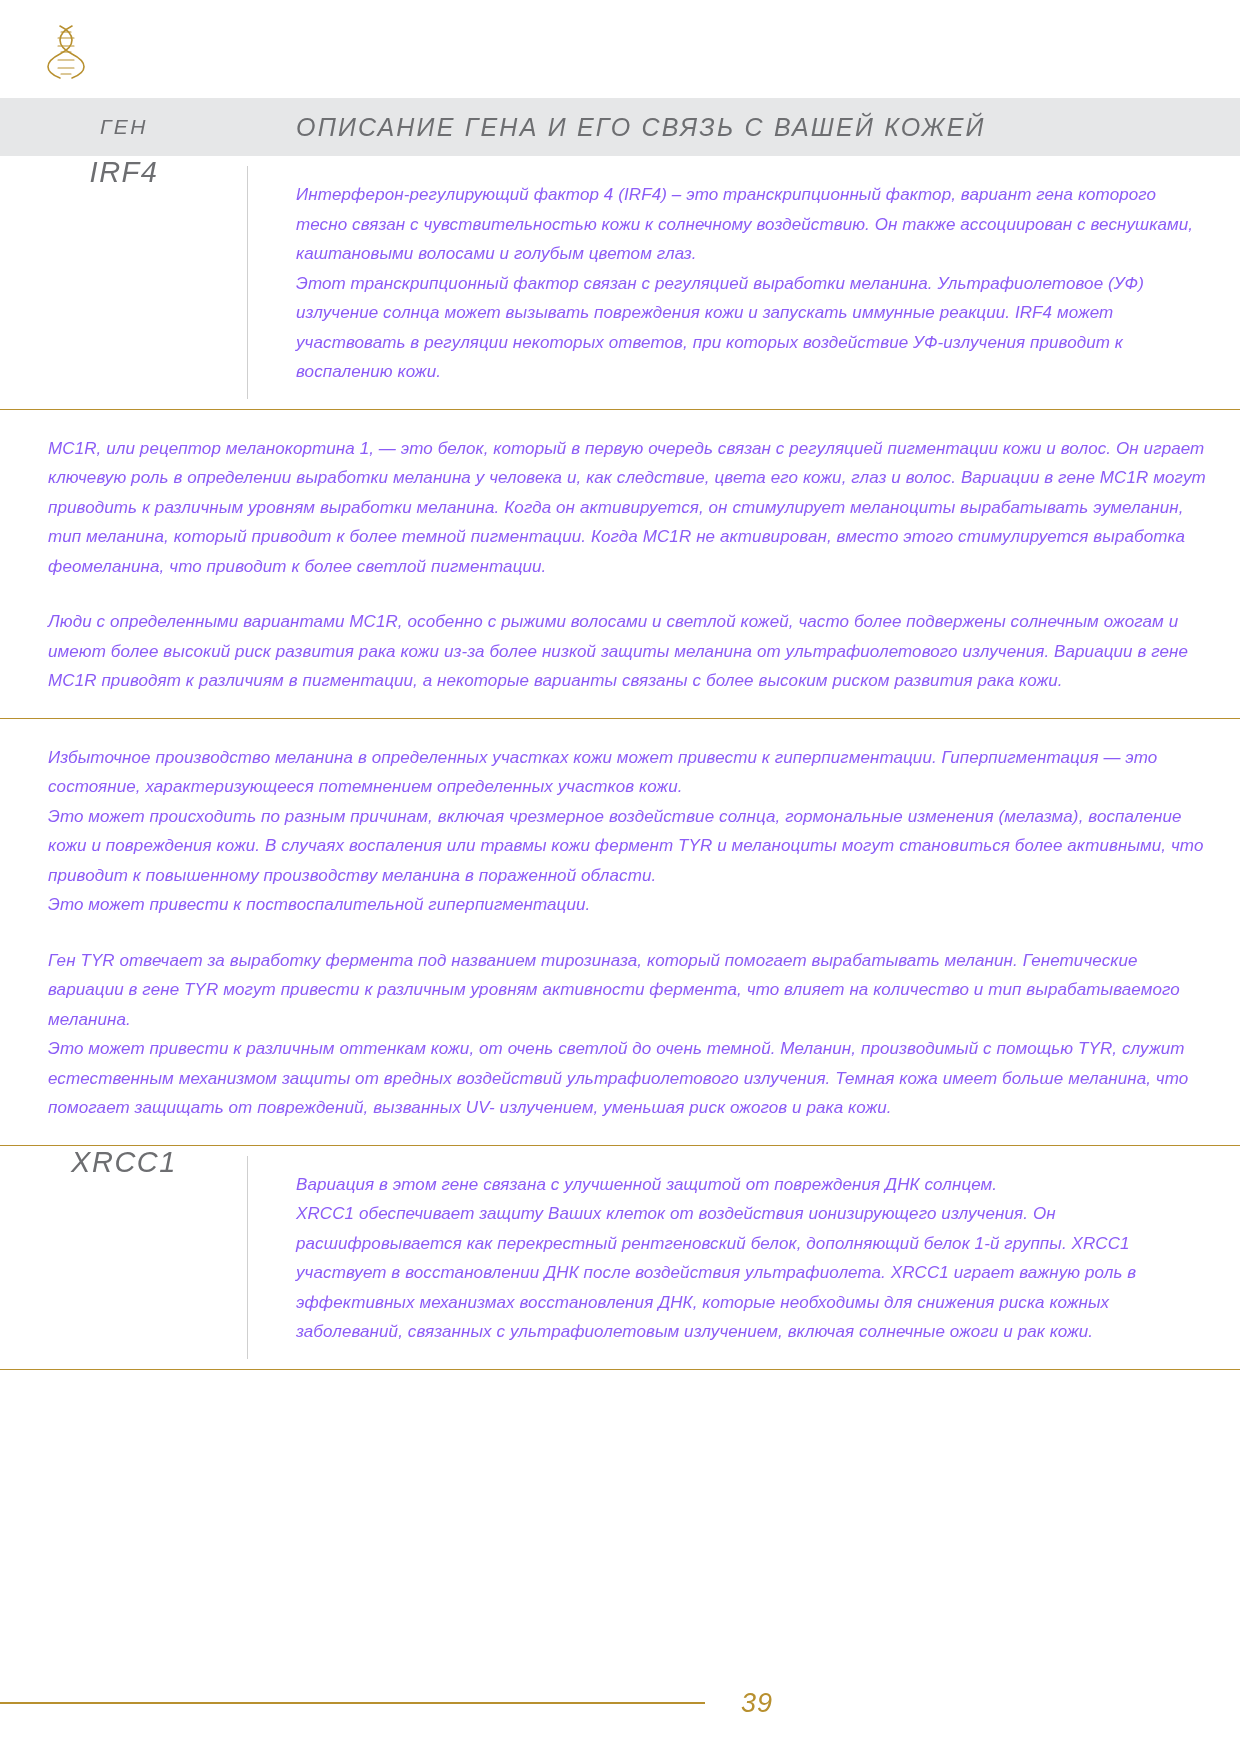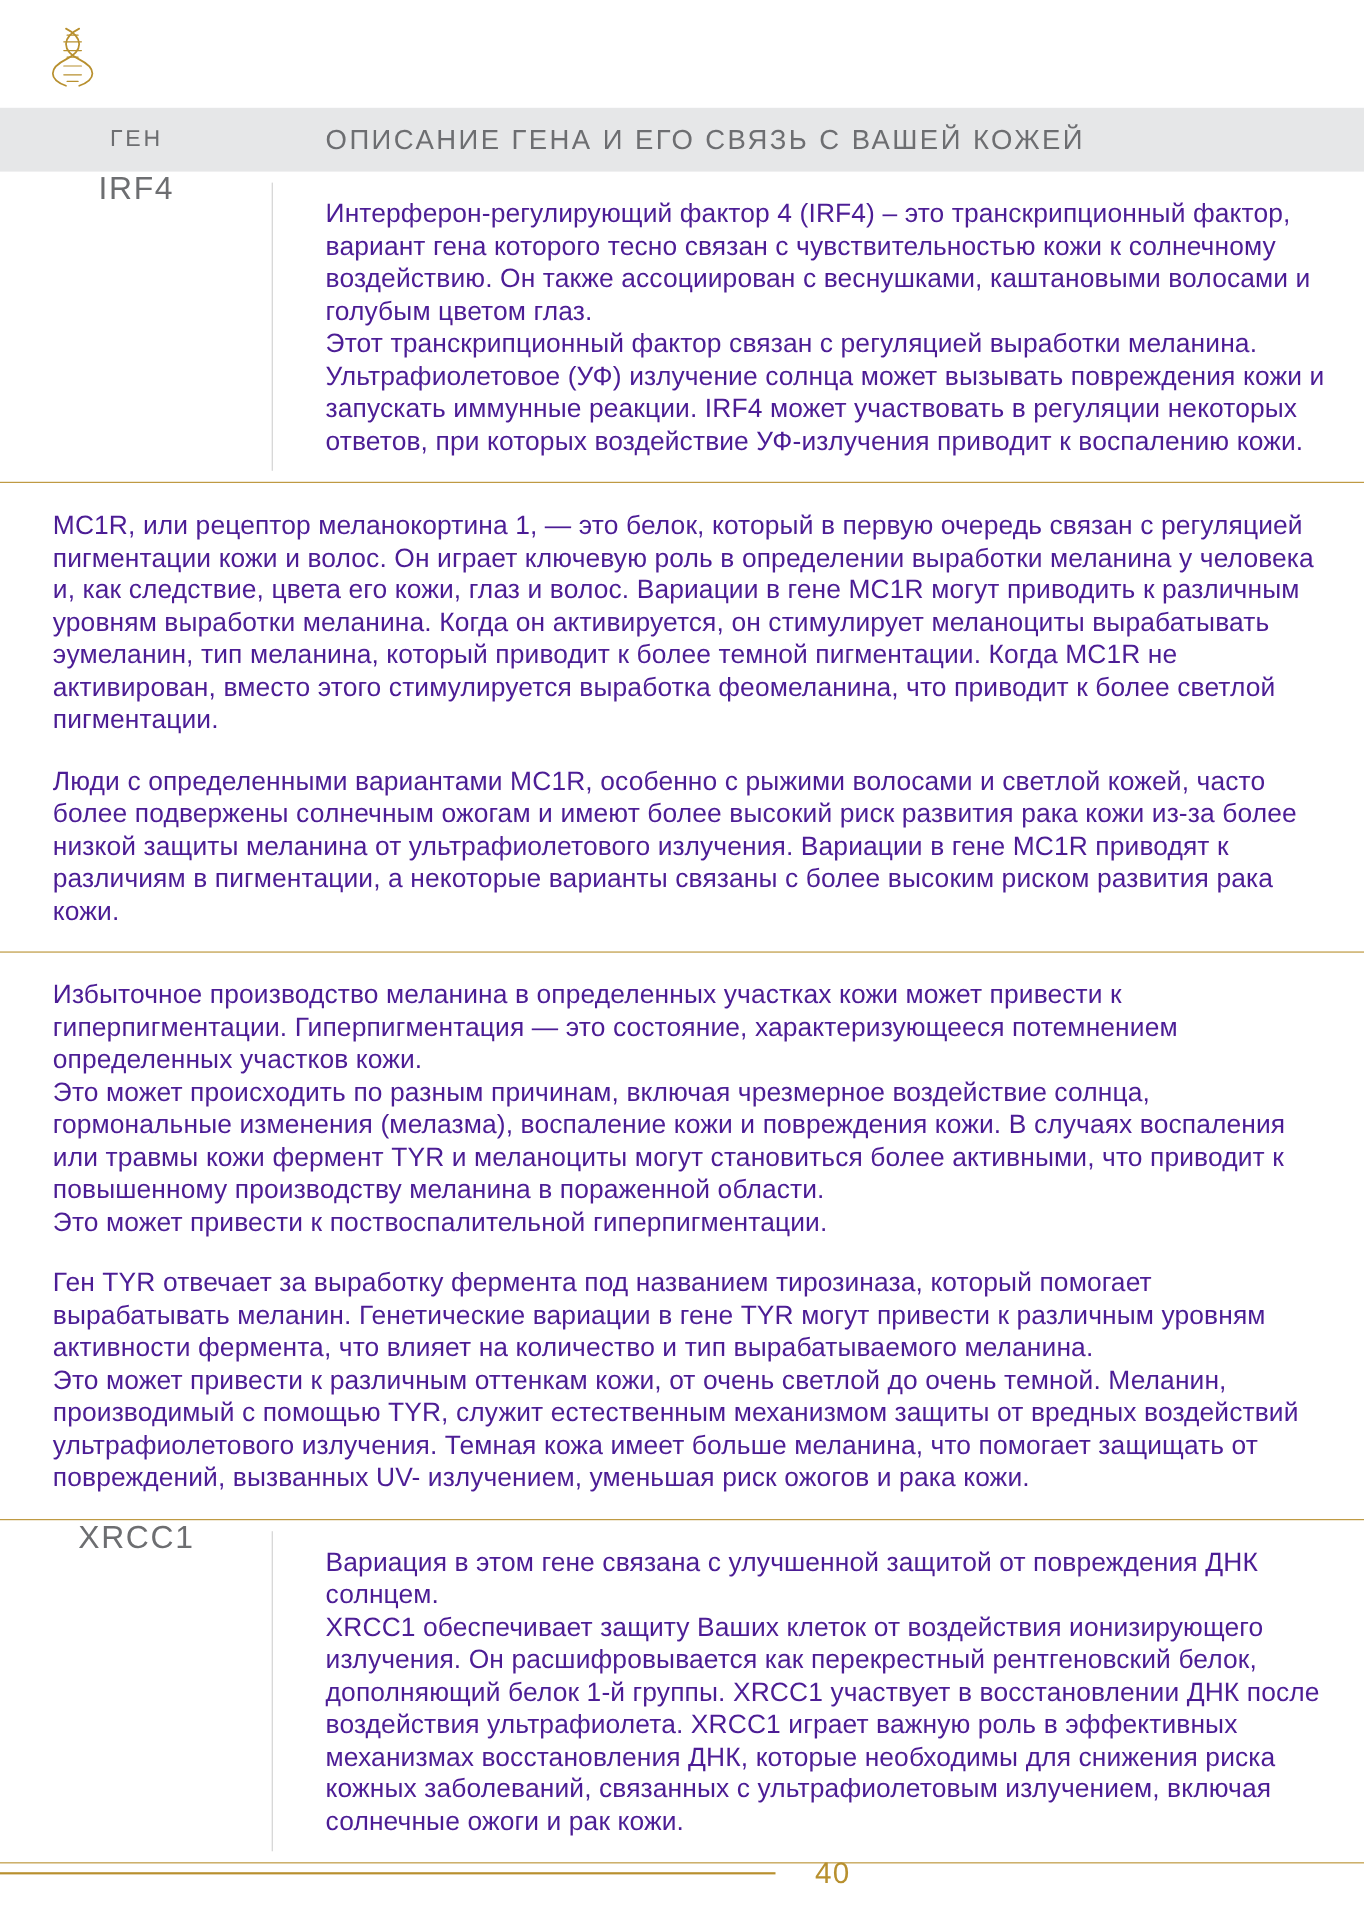--- a/index.html
+++ b/index.html
@@ -13,20 +13,21 @@
     font-family: "Liberation Sans", sans-serif;
     color: #5a5a5a;
     position: relative;
     overflow: hidden;
   }
   .page {
     width: 1240px;
     height: 1754px;
     position: relative;
     box-sizing: border-box;
+    font-style: italic;
   }
 
   
   .logo-area {
     height: 98px;
     position: relative;
   }
   .logo {
     position: absolute;
     left: 36px;
@@ -90,23 +91,23 @@
     width: 1px;
     background: #cfcfcf;
   }
   .cell-desc {
     flex: 1;
     padding: 24px 34px 22px 48px;
     box-sizing: border-box;
   }
   .cell-desc p {
     margin: 0 0 0 0;
-    font-size: 24px;
+    font-size: 17px;
     line-height: 29.5px;
-    color: #4c1d95;
+    color: #8b5cf6;
     letter-spacing: 0.1px;
   }
   .cell-desc p + p {
     margin-top: 26px;
   }
 
   
   .footer {
     position: absolute;
     left: 0;
@@ -185,16 +186,16 @@
       <span class="vline"></span>
     </div>
     <div class="cell-desc">
       <p style="white-space:pre-line">Вариация в этом гене связана с улучшенной защитой от повреждения ДНК солнцем.
 XRCC1 обеспечивает защиту Ваших клеток от воздействия ионизирующего излучения. Он расшифровывается как перекрестный рентгеновский белок, дополняющий белок 1-й группы. XRCC1 участвует в восстановлении ДНК после воздействия ультрафиолета. XRCC1 играет важную роль в эффективных механизмах восстановления ДНК, которые необходимы для снижения риска кожных заболеваний, связанных с ультрафиолетовым излучением, включая солнечные ожоги и рак кожи.</p>
     </div>
   </div>
 
   <div class="footer">
     <div class="footer-rule"></div>
-    <div class="page-num">40</div>
+    <div class="page-num">39</div>
   </div>
 
 </div>
 
 </body></html>

